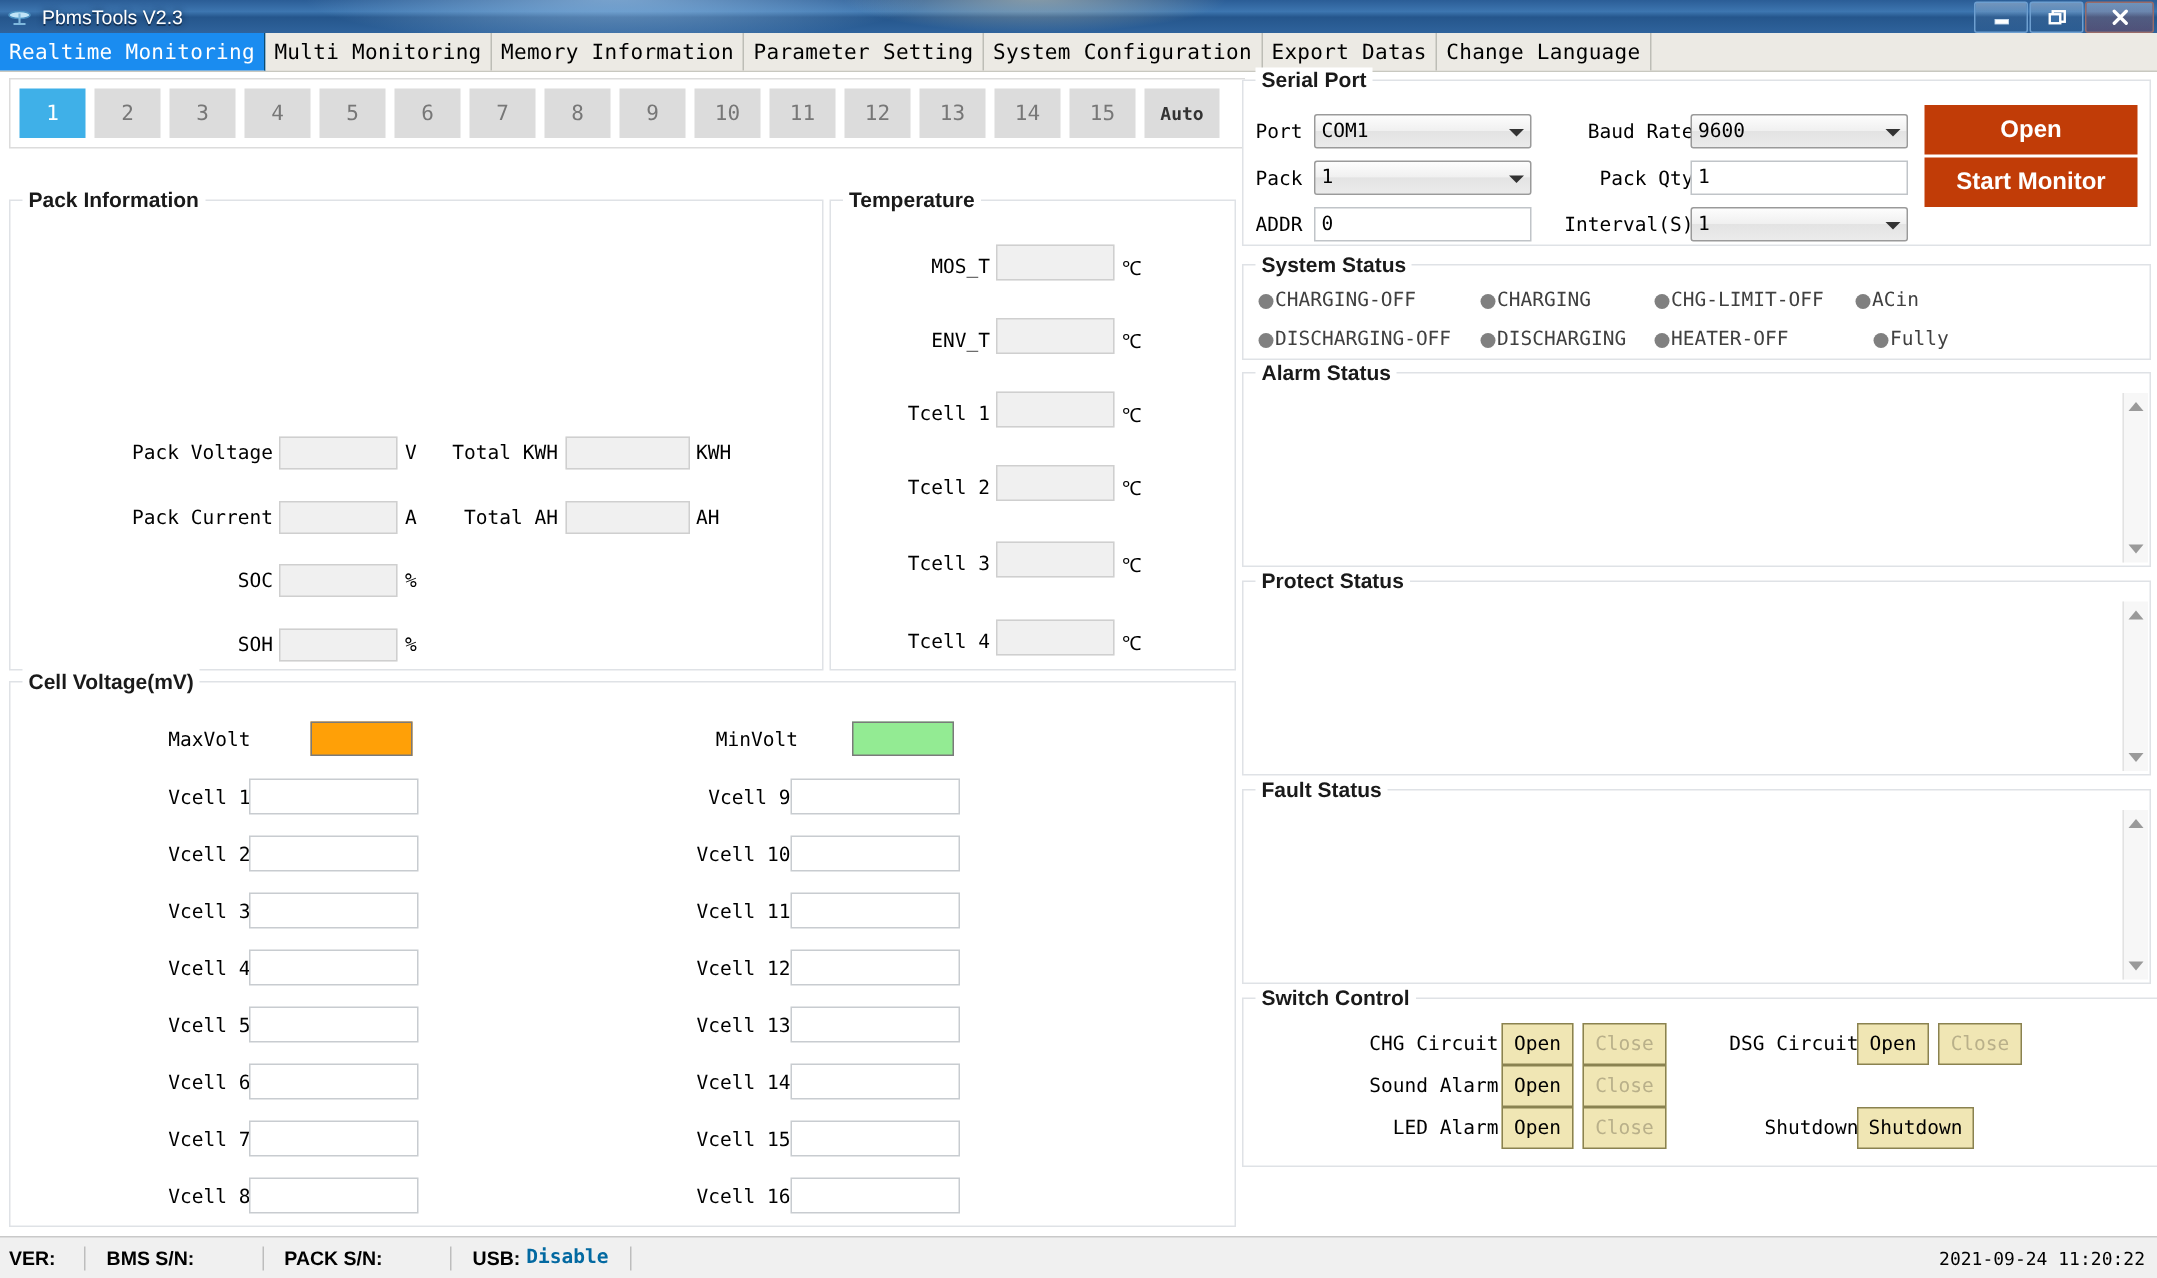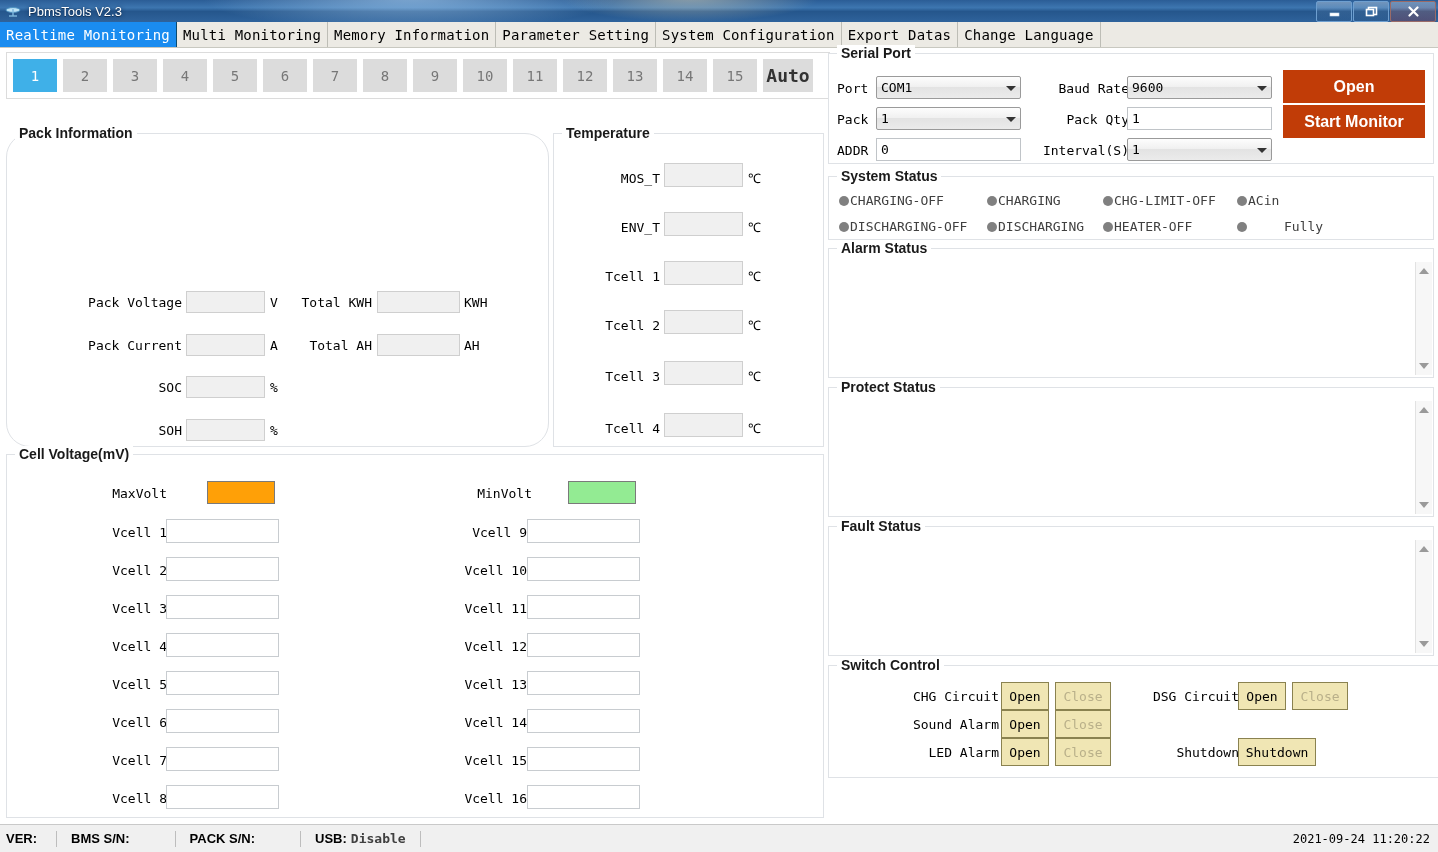--- a/index.html
+++ b/index.html
@@ -67,21 +67,21 @@
     position:absolute;left:6px;top:52px;width:816px;height:45px;
     border:1px solid #dcdcdc;background:#fff;
     display:flex;align-items:center;padding-left:6px;gap:6px;
   }
   .pbtn{
     width:44px;height:33px;background:#dcdcdc;color:#777;
     display:flex;align-items:center;justify-content:center;
     font-family:"DejaVu Sans Mono", monospace;font-size:14px;
   }
   .pbtn.active{background:#3fb0e8;color:#fff;}
-  .pbtn.auto{width:50px;color:#333;font-weight:bold;font-size:18px;}
+  .pbtn.auto{width:50px;color:#333;font-weight:bold;font-size:12px;}
 
   
   .gbox{position:absolute;border:1px solid #dfe2e6;background:#fff;}
   .gtitle{
     position:absolute;top:-9px;left:8px;background:#fff;padding:0 4px;
     font-size:14px;font-weight:bold;color:#1a1a1a;
     font-family:"Liberation Sans", sans-serif;white-space:nowrap;
   }
 
   
@@ -149,21 +149,21 @@
   .statusbar{
     position:absolute;left:0;bottom:0;width:1438px;height:27px;
     background:#f0f0f0;border-top:1px solid #c9c9c9;
     display:flex;align-items:center;
   }
   .sb-item{
     font-family:"Liberation Sans", sans-serif;font-size:13px;font-weight:bold;
     white-space:nowrap;display:flex;align-items:center;
   }
   .sb-sep{width:1px;height:16px;background:#bdbdbd;margin:0 14px;}
-  .sb-red{color:#404040;font-family:"DejaVu Sans Mono", monospace;font-weight:bold;margin-left:4px;}
+  .sb-red{color:#0369a1;font-family:"DejaVu Sans Mono", monospace;font-weight:bold;margin-left:4px;}
   .sb-comm{
     margin-left:6px;background:#f0f0f0;border:1px solid #c6c6c6;
     font-family:"DejaVu Sans Mono", monospace;font-size:12px;font-weight:normal;
     padding:3px 7px;
   }
   .sb-time{
     position:absolute;right:8px;font-family:"DejaVu Sans Mono", monospace;
     font-size:12px;color:#000;
   }
 
@@ -227,21 +227,21 @@
     <div class="pbtn">9</div>
     <div class="pbtn">10</div>
     <div class="pbtn">11</div>
     <div class="pbtn">12</div>
     <div class="pbtn">13</div>
     <div class="pbtn">14</div>
     <div class="pbtn">15</div>
     <div class="pbtn auto">Auto</div>
   </div>
 
-  <div class="gbox" style="left:6px;top:133px;width:541px;height:312px;border-radius:24px;">
+  <div class="gbox" style="left:6px;top:133px;width:541px;height:312px;">
     <span class="gtitle">Pack Information</span>
 
     <span class="mono lbl" style="left:0px;top:161px;width:175px;">Pack Voltage</span>
     <span class="fld" style="left:179px;top:157px;width:79px;height:22px;"></span>
     <span class="mono unit" style="left:263px;top:161px;">V</span>
 
     <span class="mono lbl" style="left:0px;top:204px;width:175px;">Pack Current</span>
     <span class="fld" style="left:179px;top:200px;width:79px;height:22px;"></span>
     <span class="mono unit" style="left:263px;top:204px;">A</span>
 
@@ -407,21 +407,21 @@
       <span class="ledtxt">DISCHARGING-OFF</span>
     </div>
     <div class="led" style="left:158px;top:42px;">
       <i class="dot"></i>
       <span class="ledtxt">DISCHARGING</span>
     </div>
     <div class="led" style="left:274px;top:42px;">
       <i class="dot"></i>
       <span class="ledtxt">HEATER-OFF</span>
     </div>
-    <div class="led" style="left:408px;top:42px;gap:36px;">
+    <div class="led" style="left:420px;top:42px;">
       <i class="dot"></i>
       <span class="ledtxt">Fully</span>
     </div>
   </div>
 
   <div class="gbox" style="left:828px;top:248px;width:604px;height:128px;">
     <span class="gtitle">Alarm Status</span>
     <div class="txtarea" style="left:1px;top:13px;width:602px;height:113px;"></div>
     <div class="sbar" style="right:1px;top:13px;height:113px;">
       <i class="sarrow up"></i>

